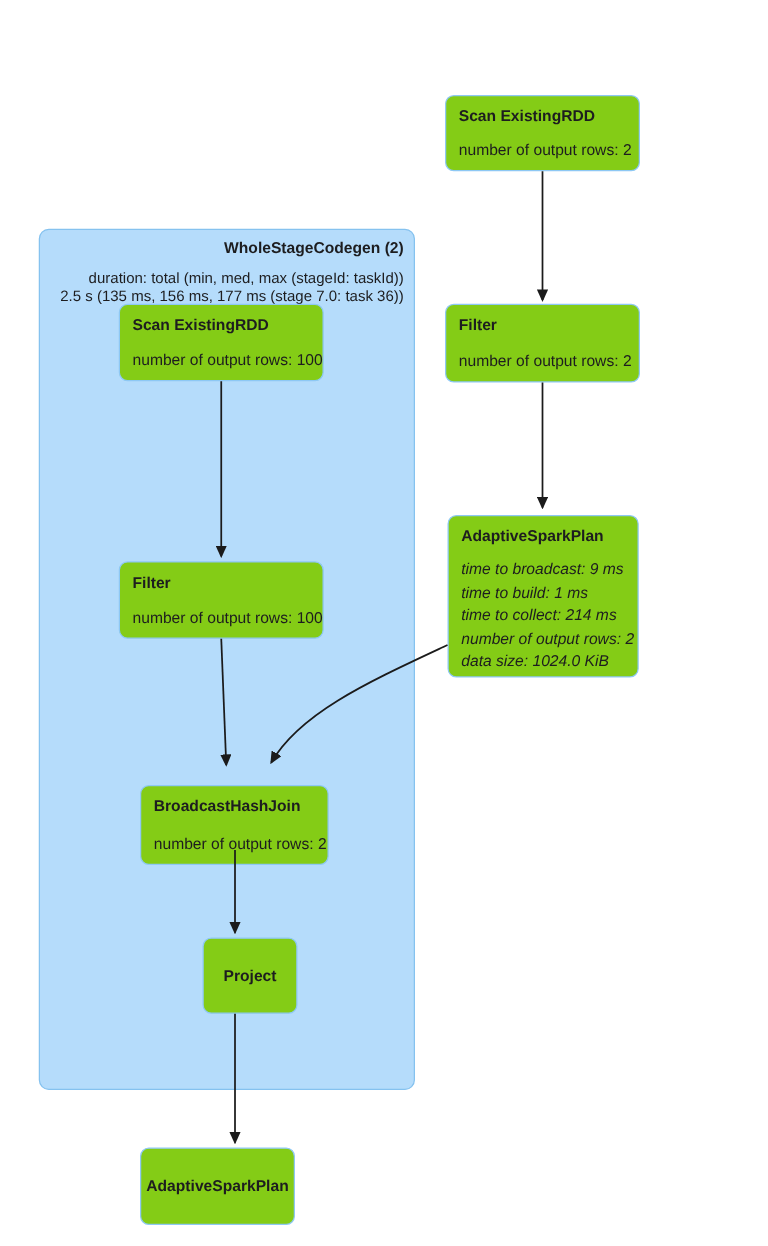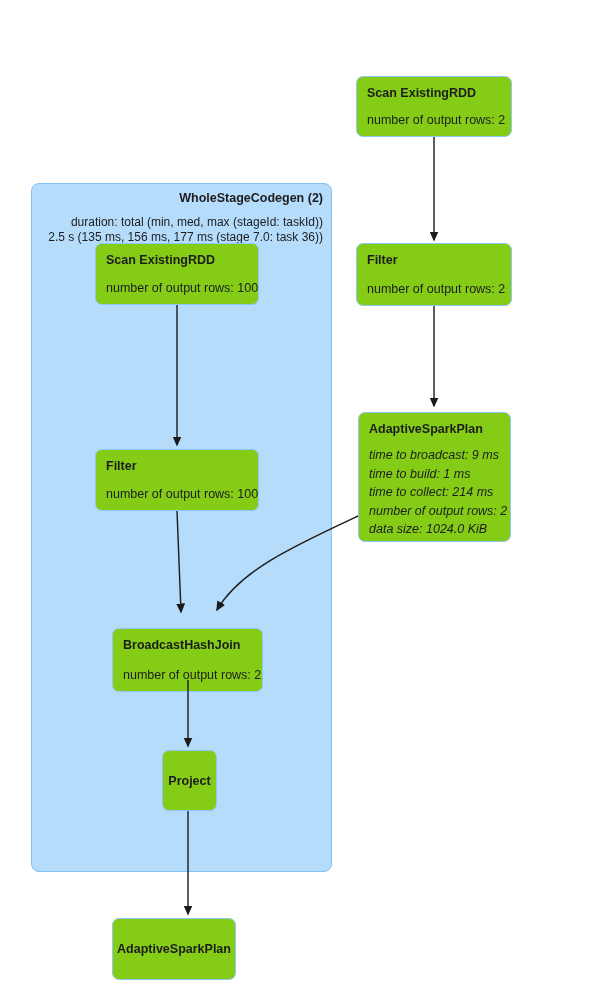--- a/index.html
+++ b/index.html
@@ -109,21 +109,21 @@
   <div class="node" style="left:95px;top:449px;width:164px;height:62px;">
     <div class="node-title">Filter</div>
     <div class="node-metric">number of output rows: 100</div>
   </div>
 
   <div class="node" style="left:112px;top:628px;width:151px;height:64px;">
     <div class="node-title">BroadcastHashJoin</div>
     <div class="node-metric">number of output rows: 2</div>
   </div>
 
-  <div class="node centered" style="left:162px;top:750px;width:55px;height:61px;">
+  <div class="node centered" style="left:162px;top:750px;width:76px;height:61px;">
     <div class="node-title">Project</div>
   </div>
 
   <div class="node centered" style="left:112px;top:918px;width:124px;height:62px;">
     <div class="node-title">AdaptiveSparkPlan</div>
   </div>
 
   <svg id="edges" xmlns="http://www.w3.org/2000/svg">
     <defs>
       <marker id="arrow" markerUnits="userSpaceOnUse" markerWidth="10" markerHeight="9" viewBox="0 0 10 9" refX="8.5" refY="4.5" orient="auto">

